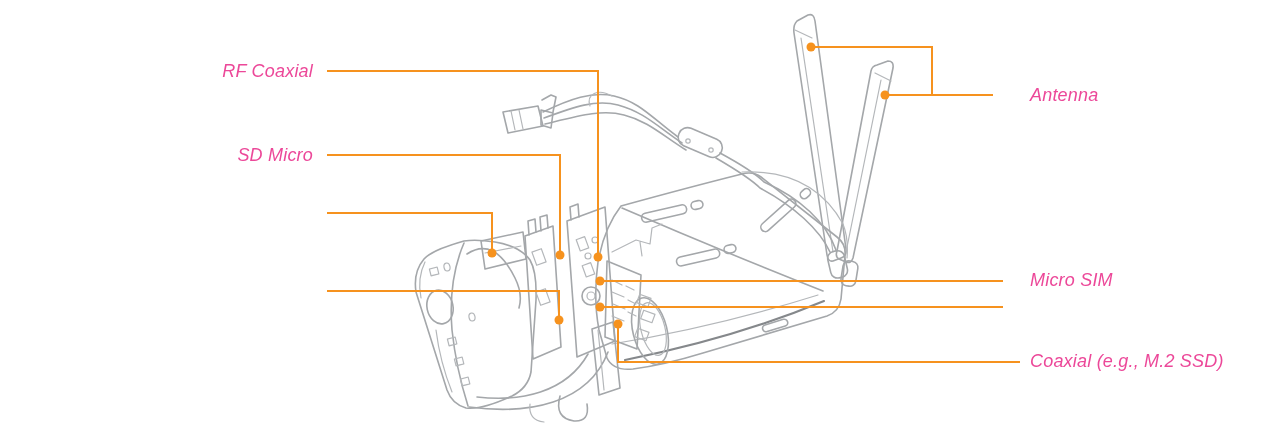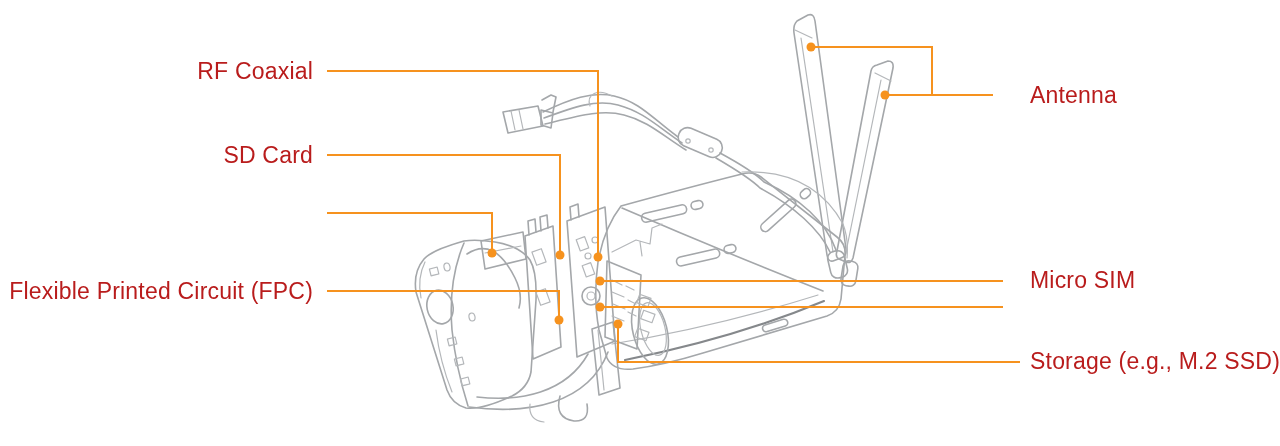--- a/index.html
+++ b/index.html
@@ -2,22 +2,22 @@
 <html><head>
 <meta charset="utf-8">
 <style>
   html,body{margin:0;padding:0;background:#ffffff;}
   .canvas{
     position:relative;width:1280px;height:446px;background:#ffffff;overflow:hidden;
     font-family:"Liberation Sans",sans-serif;
   }
   .art{position:absolute;left:0;top:0;width:1280px;height:446px;}
   .lbl{
-    position:absolute;font-size:23px;line-height:28px;color:#b91c1c;
-    letter-spacing:0.2px;white-space:nowrap;
+    position:absolute;font-size:18px;line-height:28px;color:#ec4899;
+    letter-spacing:0.2px;white-space:nowrap;font-style:italic;
   }
   .lbl.side-left{right:967px;text-align:right;}
   .lbl.side-right{left:1030px;text-align:left;}
   
   .ln   {fill:none;stroke:#A4A7AA;stroke-width:1.6;stroke-linecap:round;stroke-linejoin:round;}
   .lnd  {fill:none;stroke:#85888B;stroke-width:2.1;stroke-linecap:round;stroke-linejoin:round;}
   .lnt  {fill:none;stroke:#B4B7BA;stroke-width:1.2;stroke-linecap:round;stroke-linejoin:round;}
   .call {fill:none;stroke-width:2;}
   .dot  {stroke:none;}
 </style>
@@ -144,18 +144,17 @@
       <circle class="dot" cx="559" cy="320" r="4.5"></circle>
       <circle class="dot" cx="811" cy="47" r="4.5"></circle>
       <circle class="dot" cx="885" cy="95" r="4.5"></circle>
       <circle class="dot" cx="600" cy="281" r="4.5"></circle>
       <circle class="dot" cx="600" cy="307" r="4.5"></circle>
       <circle class="dot" cx="618" cy="324" r="4.5"></circle>
     </g>
   </svg>
 
   <div class="lbl side-left" style="top:57px">RF Coaxial</div>
-  <div class="lbl side-left" style="top:141px">SD Card</div>
-  <div class="lbl side-left" style="top:277px">Flexible Printed Circuit (FPC)</div>
+  <div class="lbl side-left" style="top:141px">SD Micro</div>
   <div class="lbl side-right" style="top:266px">Micro SIM</div>
   <div class="lbl side-right" style="top:81px">Antenna</div>
-  <div class="lbl side-right" style="top:347px">Storage (e.g., M.2 SSD)</div>
+  <div class="lbl side-right" style="top:347px">Coaxial (e.g., M.2 SSD)</div>
 </div>
 
 </body></html>

